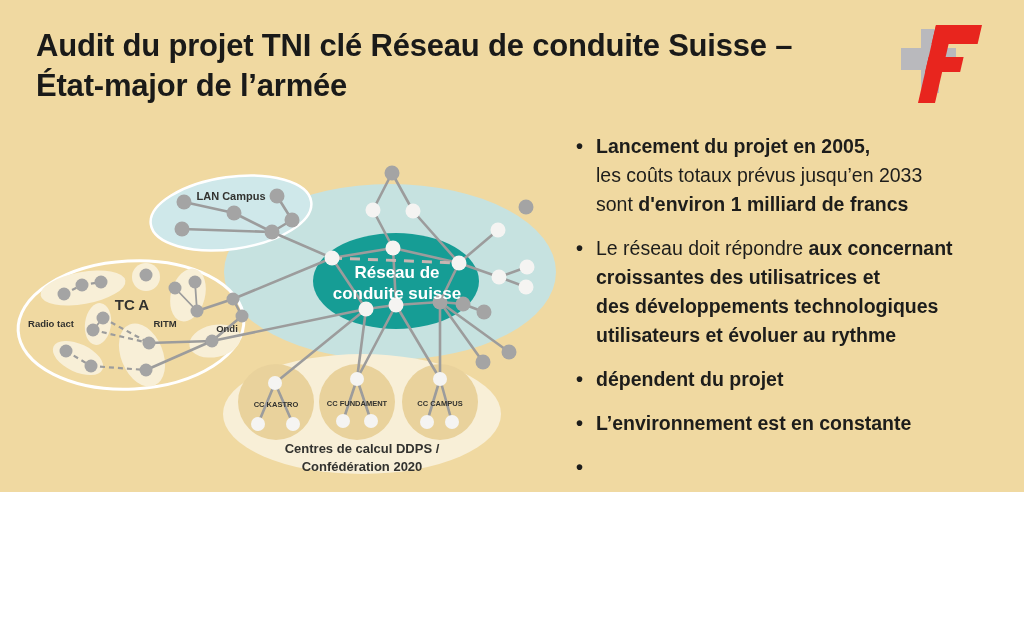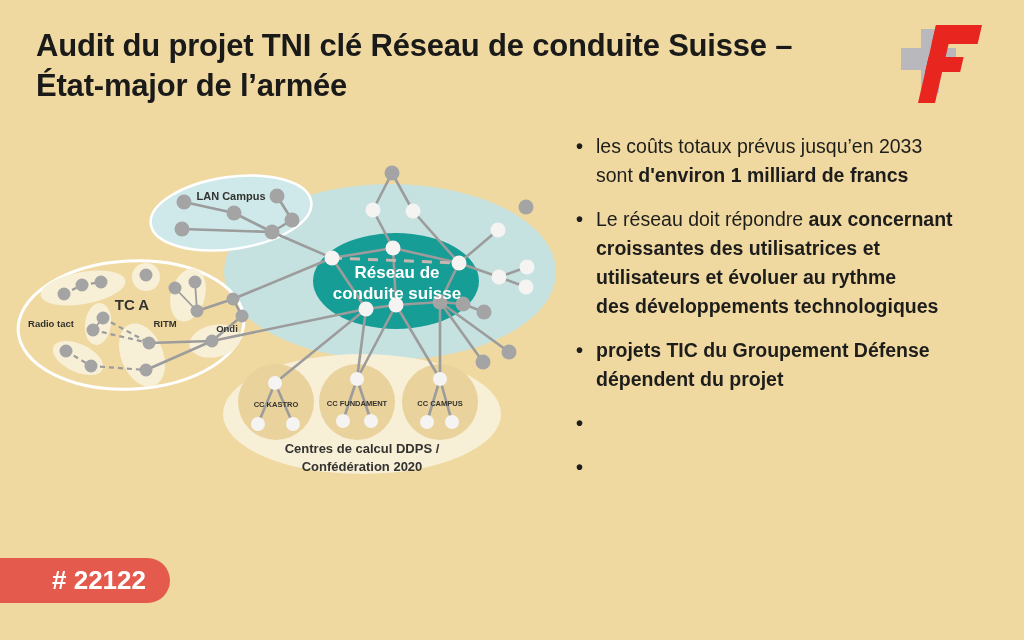--- a/index.html
+++ b/index.html
@@ -1,17 +1,17 @@
 <!DOCTYPE html>
 <html style="--bg: #f0d9a1; --teal-light: #c6e2e0; --teal-dark: #169d95; --lan: #cfe8ea; --cream: #f8efd7; --cc: #e9d29c; --edge: #9c9c9c; --node-grey: #a4a4a4; --node-white: #f5f4f2; --dash-pink: #c9b5b2; --badge: #e45a4c; --ink: #1d1d1b; --logo-grey: #b9b9bd; --logo-red: #e8251e;"><head>
 <meta charset="utf-8">
 <style>
   html,body{margin:0;padding:0;}
   .slide{
-    position:relative; width:1024px; height:640px; overflow:hidden;
+    position:relative; width:1024px; height:492px; overflow:hidden;
     background:var(--bg,#f0d9a1);
     font-family:"Liberation Sans",sans-serif;
     color:var(--ink,#1d1d1b);
   }
   .title{
     position:absolute; left:36px; top:26px; width:840px;
     font-size:31px; font-weight:bold; line-height:40px; color:#1a1a19;
     letter-spacing:-0.2px;
   }
   .logo{ position:absolute; right:32px; top:20px; width:100px; height:100px; }
@@ -151,43 +151,44 @@
     <text class="lbl" x="357" y="406" font-size="7.5">CC FUNDAMENT</text>
     <text class="lbl" x="440" y="406" font-size="7.5">CC CAMPUS</text>
     <text class="lbl" x="362" y="453" font-size="13">Centres de calcul DDPS /</text>
     <text class="lbl" x="362" y="471" font-size="13">Confédération 2020</text>
   </svg>
 
   <div class="bullets" id="bullets">
       <div class="bullet">
         <span class="dot">•</span>
         <div>
+          <div class="line"><b>Lancement du projet en 2005,</b></div>
           <div class="line"><span>les coûts totaux prévus jusqu’en 2033</span></div>
           <div class="line"><span>sont </span><b>d'environ 1 milliard de francs</b></div>
         </div>
       </div>
       <div class="bullet">
         <span class="dot">•</span>
         <div>
           <div class="line"><span>Le réseau doit répondre </span><b>aux concernant</b></div>
           <div class="line"><b>croissantes des utilisatrices et</b></div>
+          <div class="line"><b>des développements technologiques</b></div>
           <div class="line"><b>utilisateurs et évoluer au rythme</b></div>
-          <div class="line"><b>des développements technologiques</b></div>
         </div>
       </div>
       <div class="bullet">
         <span class="dot">•</span>
         <div>
-          <div class="line"><b>projets TIC du Groupement Défense</b></div>
           <div class="line"><b>dépendent du projet</b></div>
         </div>
       </div>
       <div class="bullet">
         <span class="dot">•</span>
         <div>
+          <div class="line"><b>L’environnement est en constante</b></div>
         </div>
       </div>
       <div class="bullet">
         <span class="dot">•</span>
       </div>
     </div>
 
   <div class="badge"># 22122</div>
 
 </div>

